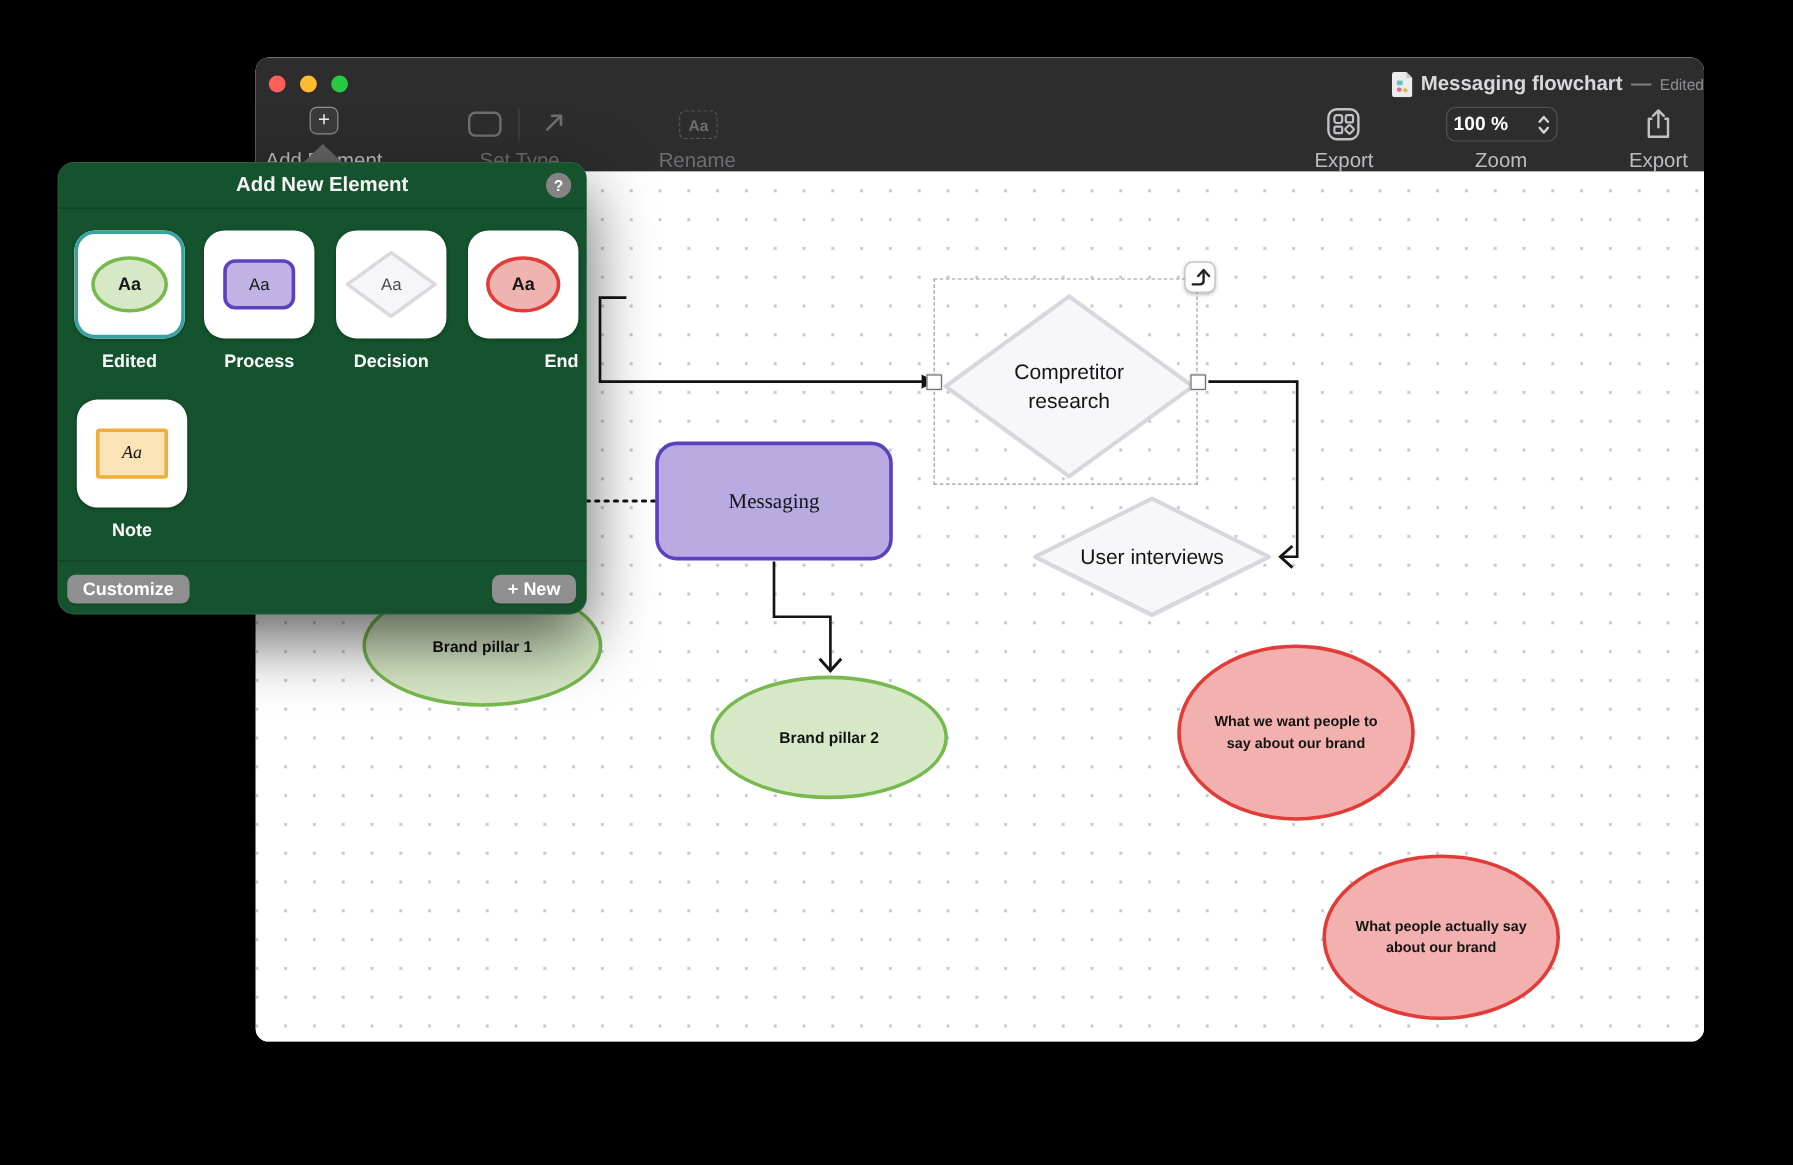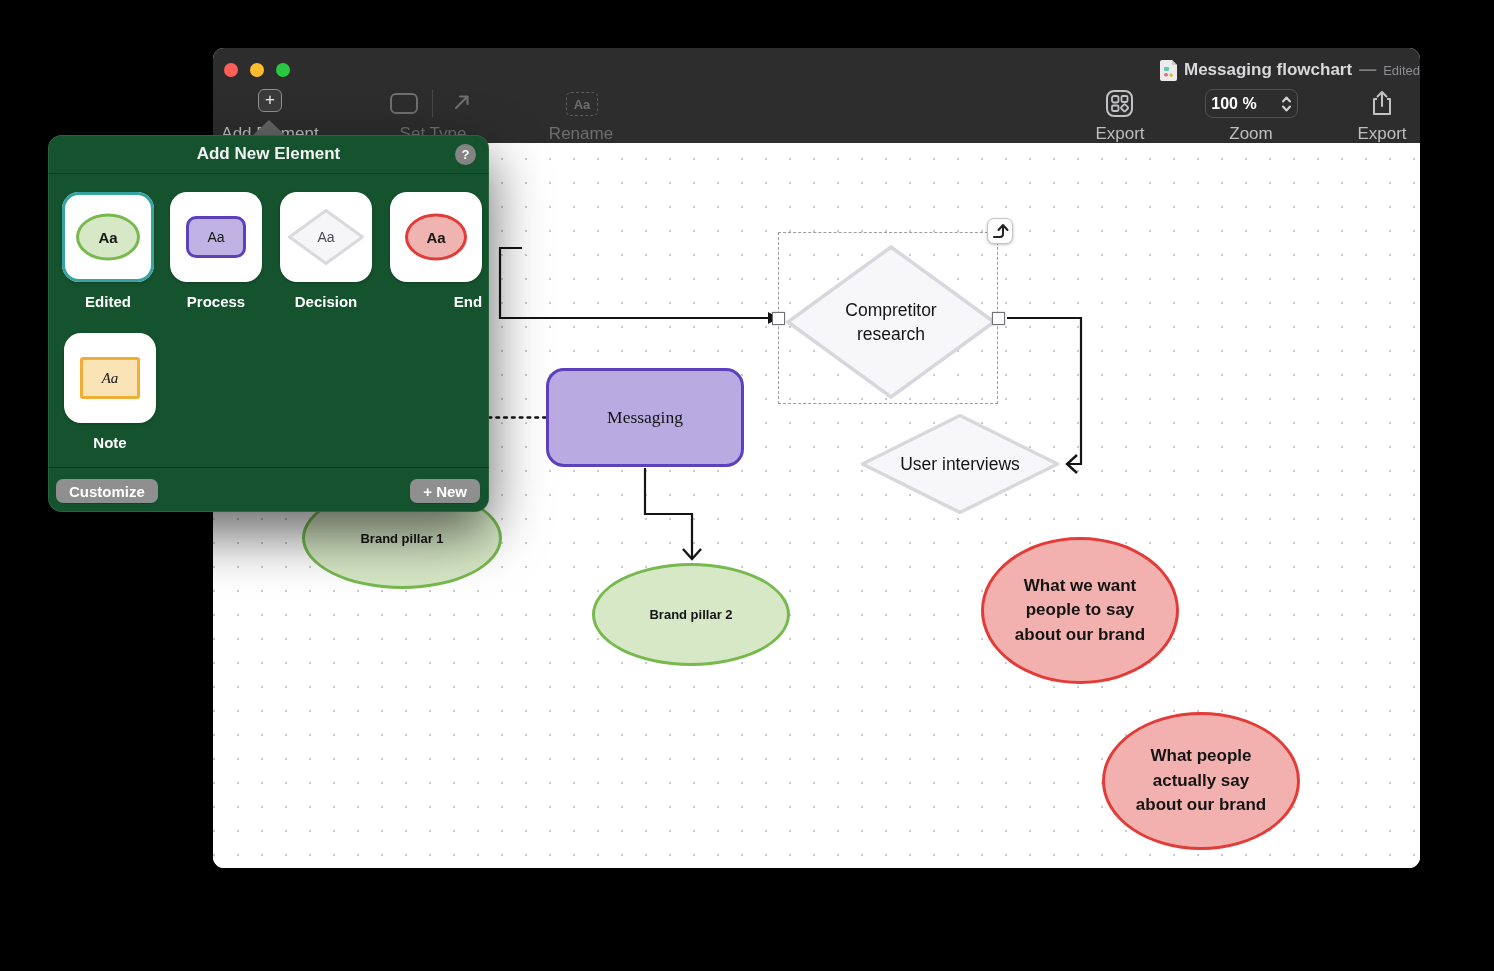--- a/index.html
+++ b/index.html
@@ -54,21 +54,21 @@
   .node{ position:absolute; display:flex; align-items:center; justify-content:center;
          text-align:center; color:#141414; }
   .node .lbl{ position:absolute; inset:0; display:flex; align-items:center; justify-content:center;
               text-align:center; }
   .diamond-svg{ position:absolute; inset:0; }
   .node-decision{ font-size:17.5px; }
   .node-process{ border:3.5px solid #5b41bd; border-radius:18px; background:#b9aae1; font-size:17.5px; }
   .node-start{ border:3.5px solid #77b94f; border-radius:50%; background:#d7e8c6;
                font-weight:700; font-size:13px; }
   .node-end{ border:3.5px solid #e23b38; border-radius:50%; background:#f2b1ae;
-             font-weight:700; font-size:17px; line-height:1.44; padding:0 24px; }
+             font-weight:700; font-size:12px; line-height:1.44; padding:0 24px; }
 
   .n-cac{ left:307px; top:53px; width:253px; height:104px; }
   .n-competitor{ left:572px; top:101px; width:212px; height:156px; line-height:1.4; }
   .n-user{ left:647px; top:270px; width:200px; height:102px; }
   .n-messaging{ left:333px; top:225px; width:198px; height:99px;font-family:Liberation Serif, serif; }
   .n-bp1{ left:89px; top:344px; width:200px; height:102px; }
   .n-bp2{ left:379px; top:420px; width:198px; height:103px; }
   .n-want{ left:768px; top:394px; width:198px; height:147px; }
   .n-actual{ left:889px; top:569px; width:198px; height:138px; }
 

